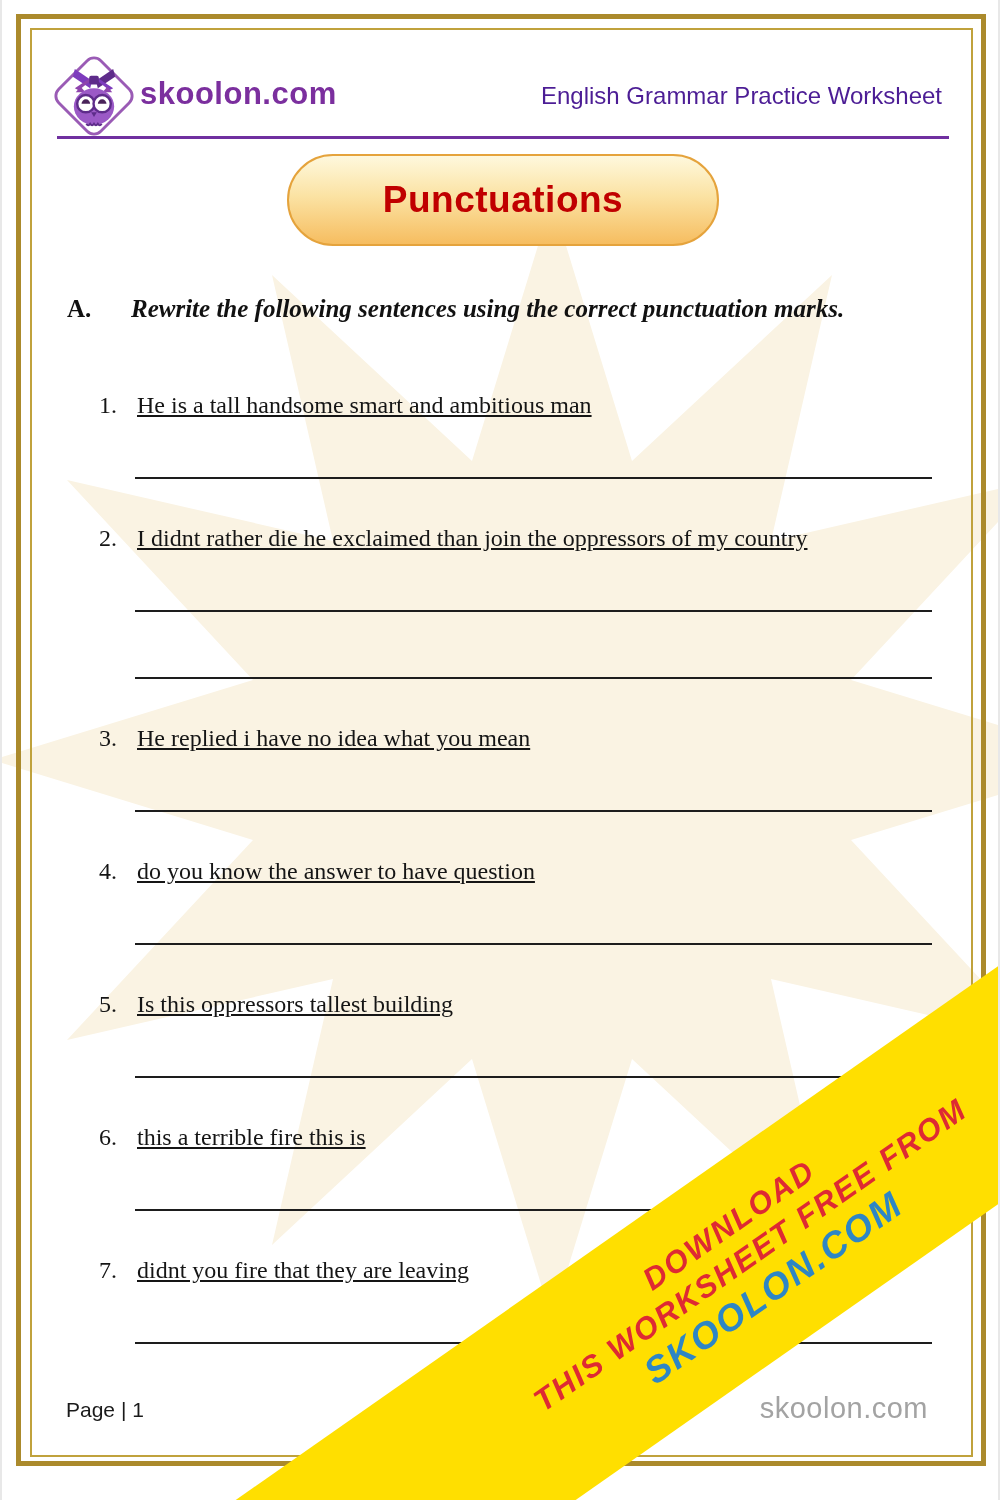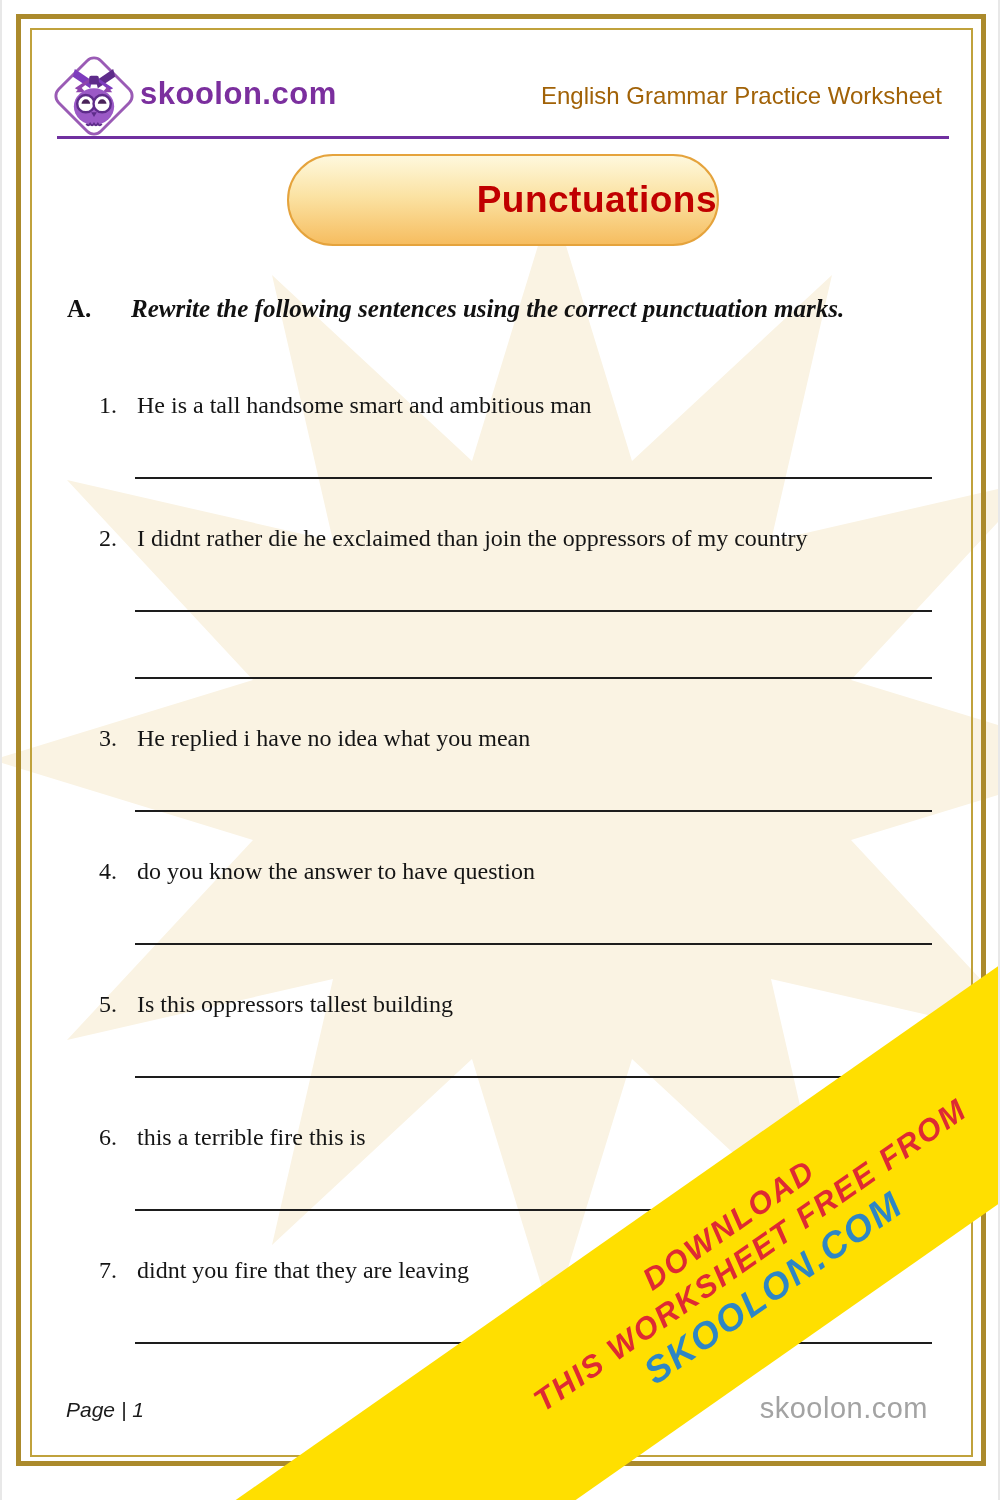--- a/index.html
+++ b/index.html
@@ -24,55 +24,55 @@
   .frame-outer{position:absolute; left:14px; top:14px; right:12px; bottom:34px;
     border:5px solid #ab8a2c; z-index:3; pointer-events:none;}
   .frame-inner{position:absolute; left:28px; top:28px; right:25px; bottom:43px;
     border:2px solid #c0a23c; z-index:3; pointer-events:none;}
 
   
   .logo-box{position:absolute; left:44px; top:48px; width:96px; height:96px; z-index:2;}
   .logo-text{position:absolute; left:138px; top:76px; font-size:31px; font-weight:600;
     color:#7b2f9e; letter-spacing:.5px; z-index:2;}
   .ws-type{position:absolute; right:56px; top:82px; font-size:24px; font-weight:500;
-    color:#a16207; z-index:2;}
+    color:#4c1d95; z-index:2;}
   .header-rule{position:absolute; left:55px; top:136px; width:892px; height:3px;
     background:#7030a0; z-index:2;}
 
   
   .title-pill{
     position:absolute; left:285px; top:154px; width:428px; height:88px; z-index:2;
     border:2px solid #e5a33c; border-radius:46px;
     background:linear-gradient(180deg,#fef8dd 0%,#fbe3a4 45%,#f6bd60 100%);
-    display:flex; align-items:center; justify-content:flex-end;
+    display:flex; align-items:center; justify-content:center;
   }
   .title-pill span{font-size:37px; font-weight:bold; color:#c00000; letter-spacing:.5px;}
 
   
   .section-head{
     position:absolute; left:65px; top:291px; z-index:2; display:flex;
     font-family:"Liberation Serif", serif; font-weight:bold; font-size:25px;
     line-height:36px; color:#111;
   }
   .section-label{width:64px; flex:0 0 64px;}
   .section-instruction{width:778px;font-style:italic;}
 
   
   .q-list{position:absolute; left:97px; top:346px; width:836px; z-index:2;
     list-style:none; margin:0; padding:0;
     font-family:"Liberation Serif", serif; font-size:24px; color:#151515;}
   .q-item{margin-top:42px;}
   .q-row{display:flex; line-height:35px;}
   .q-num{flex:0 0 38px;}
-  .q-text{flex:1 1 auto; max-width:760px;}
+  .q-text{flex:1 1 auto; max-width:760px;text-decoration:underline;}
   .blank{height:0; border-bottom:2px solid #1d1d1d; margin:54px 3px 0 36px; width:797px;}
   .blank + .blank{margin-top:65px;}
 
   
-  .footer-page{position:absolute; left:64px; top:1398px; font-size:21px; color:#1a1a1a; z-index:2;font-style:italic;}
+  .footer-page{position:absolute; left:64px; top:1398px; font-size:21px; color:#1a1a1a; z-index:2;}
   .footer-site{position:absolute; right:70px; top:1392px; font-size:29px; color:#a3a3a3;
     letter-spacing:.5px; z-index:2;}
 
   
   .ribbon{
     position:absolute; left:180px; top:1160px; width:1140px; height:195px; z-index:5;
     background:#ffdf00; transform:rotate(-35deg); transform-origin:center center;
     display:flex; flex-direction:column; align-items:center; justify-content:center;
   }
   .ribbon .r1,.ribbon .r2{color:#de2a33; font-size:31px; font-weight:800;

